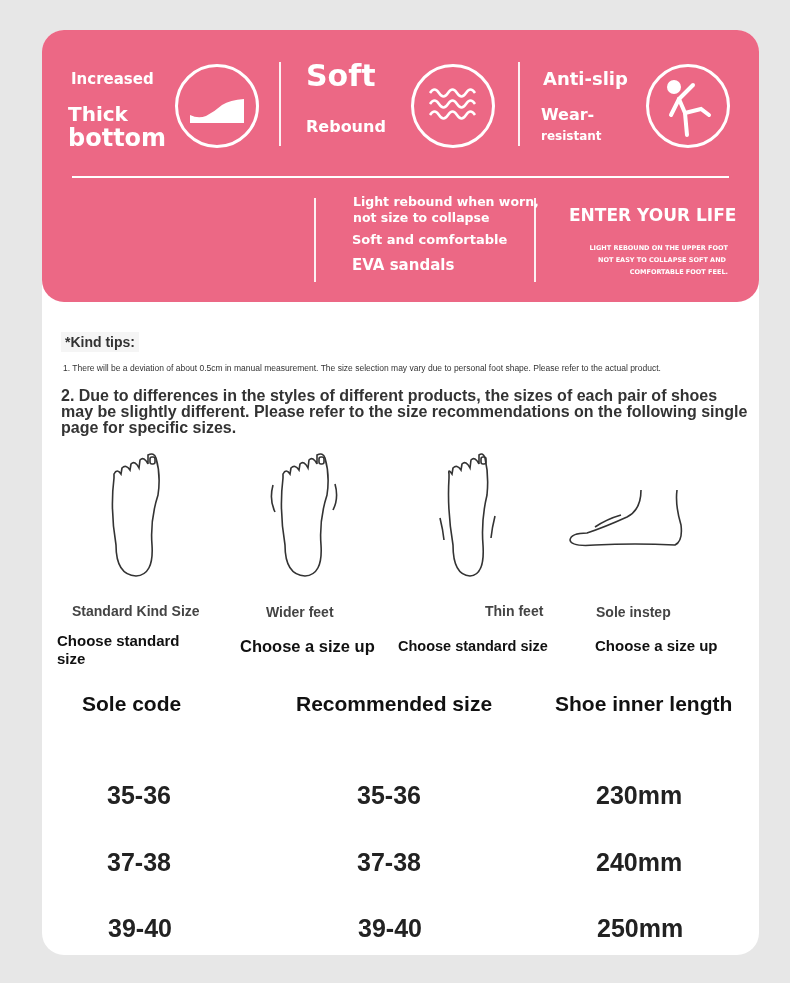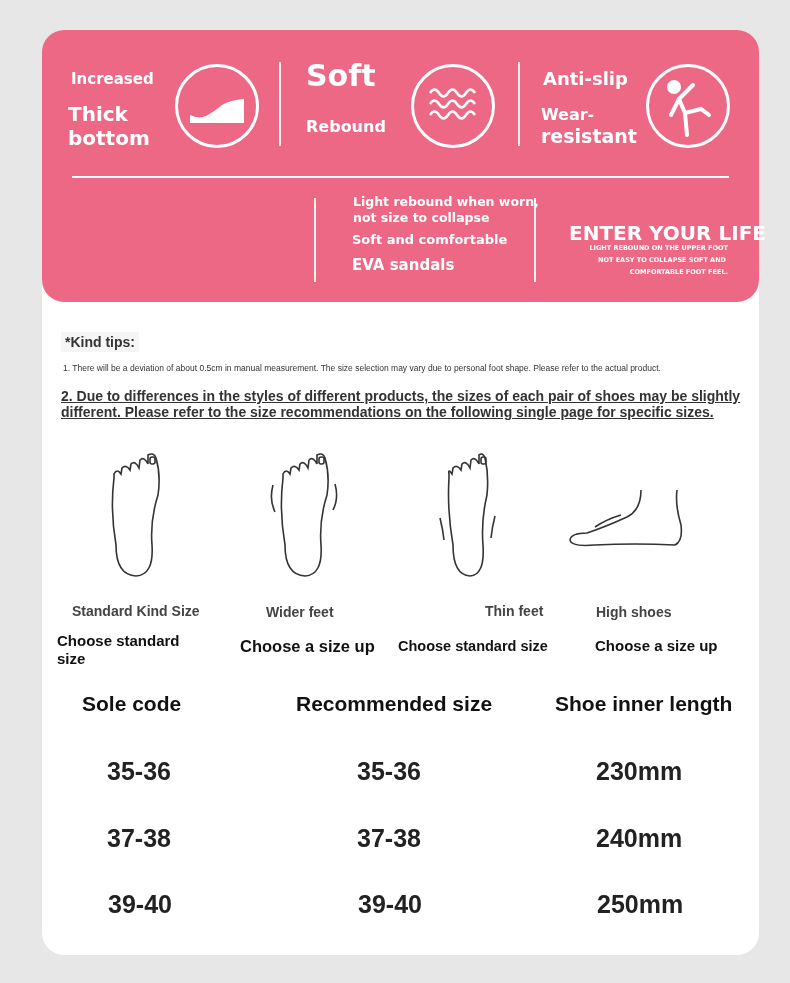--- a/index.html
+++ b/index.html
@@ -12,80 +12,80 @@
   .abs { position: absolute; white-space: nowrap; }
   .w { color: #fff; font-weight: bold; }
 
   .circle { position: absolute; width: 84px; height: 84px; border: 3px solid #fff; border-radius: 50%; }
   .circle svg { position: absolute; left: 0; top: 0; width: 78px; height: 78px; }
   .vline { position: absolute; width: 2px; background: #fff; opacity: .9; }
   .hline { position: absolute; left: 30px; width: 657px; top: 146px; height: 2px; background: #fff; }
 
   .tips-title { position: absolute; left: 61px; top: 332px; padding: 2px 4px; background: #f5f5f5; font-family: "Liberation Sans", sans-serif; font-weight: bold; font-size: 14px; color: #333; }
   .tip1 { position: absolute; left: 63px; top: 362px; width: 690px; font-family: "Liberation Sans", sans-serif; font-size: 8.5px; color: #333; line-height: 12px; }
-  .tip2 { position: absolute; left: 61px; top: 388px; width: 690px; font-family: "Liberation Sans", sans-serif; font-weight: bold; font-size: 14px; color: #333; line-height: 16px; text-decoration: underline; }
+  .tip2 { position: absolute; left: 61px; top: 388px; width: 690px; font-family: "Liberation Sans", sans-serif; font-weight: bold; font-size: 16px; color: #333; line-height: 16px; }
 
   .foot { position: absolute; }
   .foot svg { width: 100%; height: 100%; }
   .flabel { position: absolute; font-family: "Liberation Sans", sans-serif; font-weight: bold; font-size: 14px; color: #444; white-space: nowrap; }
   .fadv { position: absolute; font-family: "Liberation Sans", sans-serif; font-weight: bold; font-size: 15px; color: #111; line-height: 18px; }
 
   .th { position: absolute; font-family: "Liberation Sans", sans-serif; font-weight: bold; font-size: 21px; color: #111; white-space: nowrap; text-align: center; }
-  .td { position: absolute; font-family: "Liberation Sans", sans-serif; font-size: 25px; color: #222; white-space: nowrap; text-align: center; font-weight: bold; }
+  .td { position: absolute; font-family: "Liberation Sans", sans-serif; font-size: 25px; color: #222; white-space: nowrap; text-align: center; font-weight: bold; margin-top: 24px; }
 </style>
 </head>
 <body>
 
 <div class="card"></div>
 
 <div class="pink">
 
   <div class="abs w" style="left:29px;top:40px;font-size:15px;">Increased</div>
   <div class="abs w" style="left:26px;top:72px;font-size:20px;line-height:24px;">Thick</div>
-  <div class="abs w" style="left:26px;top:96px;font-size:20px;line-height:24px;">bottom</div>
+  <div class="abs w" style="left:26px;top:96px;font-size:24px;line-height:24px;">bottom</div>
   <div class="circle" style="left:133px;top:34px;">
     <svg viewBox="0 0 78 78">
         <path d="M12 48 Q20 52 28 49 Q36 45 44 38 Q52 33 66 32 L66 56 L12 56 Z" fill="#fff"></path>
       </svg>
   </div>
   <div class="vline" style="left:237px;top:32px;height:84px;"></div>
 
   <div class="abs w" style="left:264px;top:28px;font-size:30px;">Soft</div>
   <div class="abs w" style="left:264px;top:87px;font-size:16px;">Rebound</div>
   <div class="circle" style="left:369px;top:34px;">
     <svg viewBox="0 0 78 78" fill="none" stroke="#fff" stroke-width="2.5">
       <path d="M16 26 q4.5 -7 9 0 t9 0 t9 0 t9 0 t9 0"></path>
       <path d="M16 37 q4.5 -7 9 0 t9 0 t9 0 t9 0 t9 0"></path>
       <path d="M16 48 q4.5 -7 9 0 t9 0 t9 0 t9 0 t9 0"></path>
     </svg>
   </div>
   <div class="vline" style="left:476px;top:32px;height:84px;"></div>
 
   <div class="abs w" style="left:501px;top:38px;font-size:18px;">Anti-slip</div>
   <div class="abs w" style="left:499px;top:74px;font-size:16px;line-height:21px;">Wear-</div>
-  <div class="abs w" style="left:499px;top:96px;font-size:19px;line-height:21px;">resistant</div>
+  <div class="abs w" style="left:499px;top:96px;font-size:12px;line-height:21px;">resistant</div>
   <div class="circle" style="left:604px;top:34px;">
     <svg viewBox="0 0 78 78" fill="none" stroke="#fff" stroke-width="4" stroke-linecap="round">
       <circle cx="25" cy="20" r="7" fill="#fff" stroke="none"></circle>
       <path d="M30 32 L44 18"></path>
       <path d="M30 32 L22 48"></path>
       <path d="M30 32 L36 46 L38 68"></path>
       <path d="M36 46 L52 42 L60 48"></path>
     </svg>
   </div>
 
   <div class="hline"></div>
 
   <div class="vline" style="left:272px;top:168px;height:84px;"></div>
   <div class="abs w" style="left:311px;top:164px;font-size:12.5px;line-height:16px;">Light rebound when worn,</div>
   <div class="abs w" style="left:311px;top:180px;font-size:12.5px;line-height:16px;">not size to collapse</div>
   <div class="abs w" style="left:310px;top:202px;font-size:13px;">Soft and comfortable</div>
   <div class="abs w" style="left:310px;top:226px;font-size:15px;">EVA sandals</div>
   <div class="vline" style="left:492px;top:168px;height:84px;"></div>
-  <div class="abs w" style="left:527px;top:175px;font-size:20px;margin-top:16px;">ENTER YOUR LIFE</div>
+  <div class="abs w" style="left:527px;top:175px;font-size:17px;">ENTER YOUR LIFE</div>
   <div class="abs w" style="right:31px;top:214px;font-size:6.5px;text-align:right;">LIGHT REBOUND ON  THE UPPER FOOT</div>
   <div class="abs w" style="right:33px;top:226px;font-size:6.5px;text-align:right;">NOT EASY TO COLLAPSE  SOFT AND</div>
   <div class="abs w" style="right:31px;top:238px;font-size:6.5px;text-align:right;">COMFORTABLE  FOOT FEEL.</div>
 </div>
 
 <div class="tips-title">*Kind tips:</div>
 <div class="tip1">1. There will be a deviation of about 0.5cm in manual measurement. The size selection may vary due to personal foot shape. Please refer to the actual product.</div>
 <div class="tip2">2. Due to differences in the styles of different products, the sizes of each pair of shoes may be slightly different. Please refer to the size recommendations on the following single page for specific sizes.</div>
 
 <div class="foot" style="left:104px;top:450px;width:64px;height:130px;">
@@ -113,21 +113,21 @@
 <div class="foot" style="left:565px;top:485px;width:130px;height:70px;">
   <svg viewBox="0 0 130 70" fill="none" stroke="#333" stroke-width="1.6">
     <path d="M76 5 Q76 25 62 32 Q40 42 22 48 Q6 48 5 55 Q6 62 30 60 Q70 58 110 60 Q118 56 116 40 Q110 20 112 5"></path>
     <path d="M30 42 Q42 34 56 30"></path>
   </svg>
 </div>
 
 <div class="flabel" style="left:72px;top:603px;">Standard Kind Size</div>
 <div class="flabel" style="left:266px;top:604px;">Wider feet</div>
 <div class="flabel" style="left:437px;top:603px;margin-left:48px;">Thin feet</div>
-<div class="flabel" style="left:596px;top:604px;">High shoes</div>
+<div class="flabel" style="left:596px;top:604px;">Sole instep</div>
 
 <div class="fadv" style="left:57px;top:632px;width:150px;font-size:15px;">Choose standard size</div>
 <div class="fadv" style="left:240px;top:637px;font-size:16.5px;white-space:nowrap;">Choose a size up</div>
 <div class="fadv" style="left:398px;top:637px;font-size:14.5px;white-space:nowrap;">Choose standard size</div>
 <div class="fadv" style="left:595px;top:637px;font-size:15px;white-space:nowrap;">Choose a size up</div>
 
 <div class="th" style="left:82px;top:692px;">Sole code</div>
 <div class="th" style="left:296px;top:692px;">Recommended size</div>
 <div class="th" style="left:555px;top:692px;">Shoe inner length</div>
 

